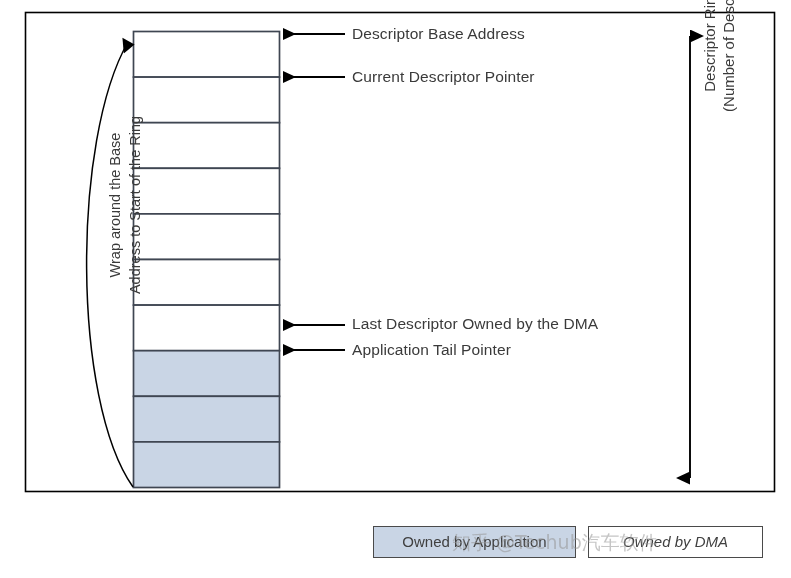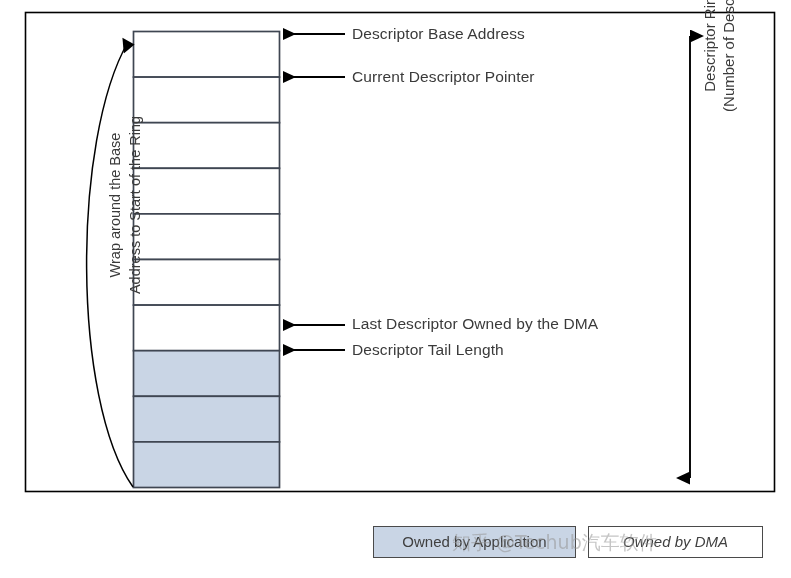--- a/index.html
+++ b/index.html
@@ -171,21 +171,21 @@
 
     <path d="M133,487 C 72,400 72,140 128,42" fill="none" stroke="#000000" stroke-width="1.5" marker-end="url(#arrowCurve)"></path>
   </svg>
 
   <div class="callout-label" id="label-base-address">Descriptor Base Address</div>
 
   <div class="callout-label" id="label-last-dma">Last Descriptor Owned by the DMA</div>
 
   <div class="callout-label" id="label-current-ptr">Current Descriptor Pointer</div>
 
-  <div class="callout-label" id="label-tail-ptr">Descriptor Tail Length</div>
+  <div class="callout-label" id="label-tail-ptr">Application Tail Pointer</div>
 
   <div class="ring-length-wrap">
     <span class="ln">Descriptor Ring Length</span>
     <span class="ln">(Number of Descriptors = 10)</span>
   </div>
 
   <div class="wrap-note">
     <span class="ln">Wrap around the Base</span>
     <span class="ln">Address to Start of the Ring</span>
   </div>

